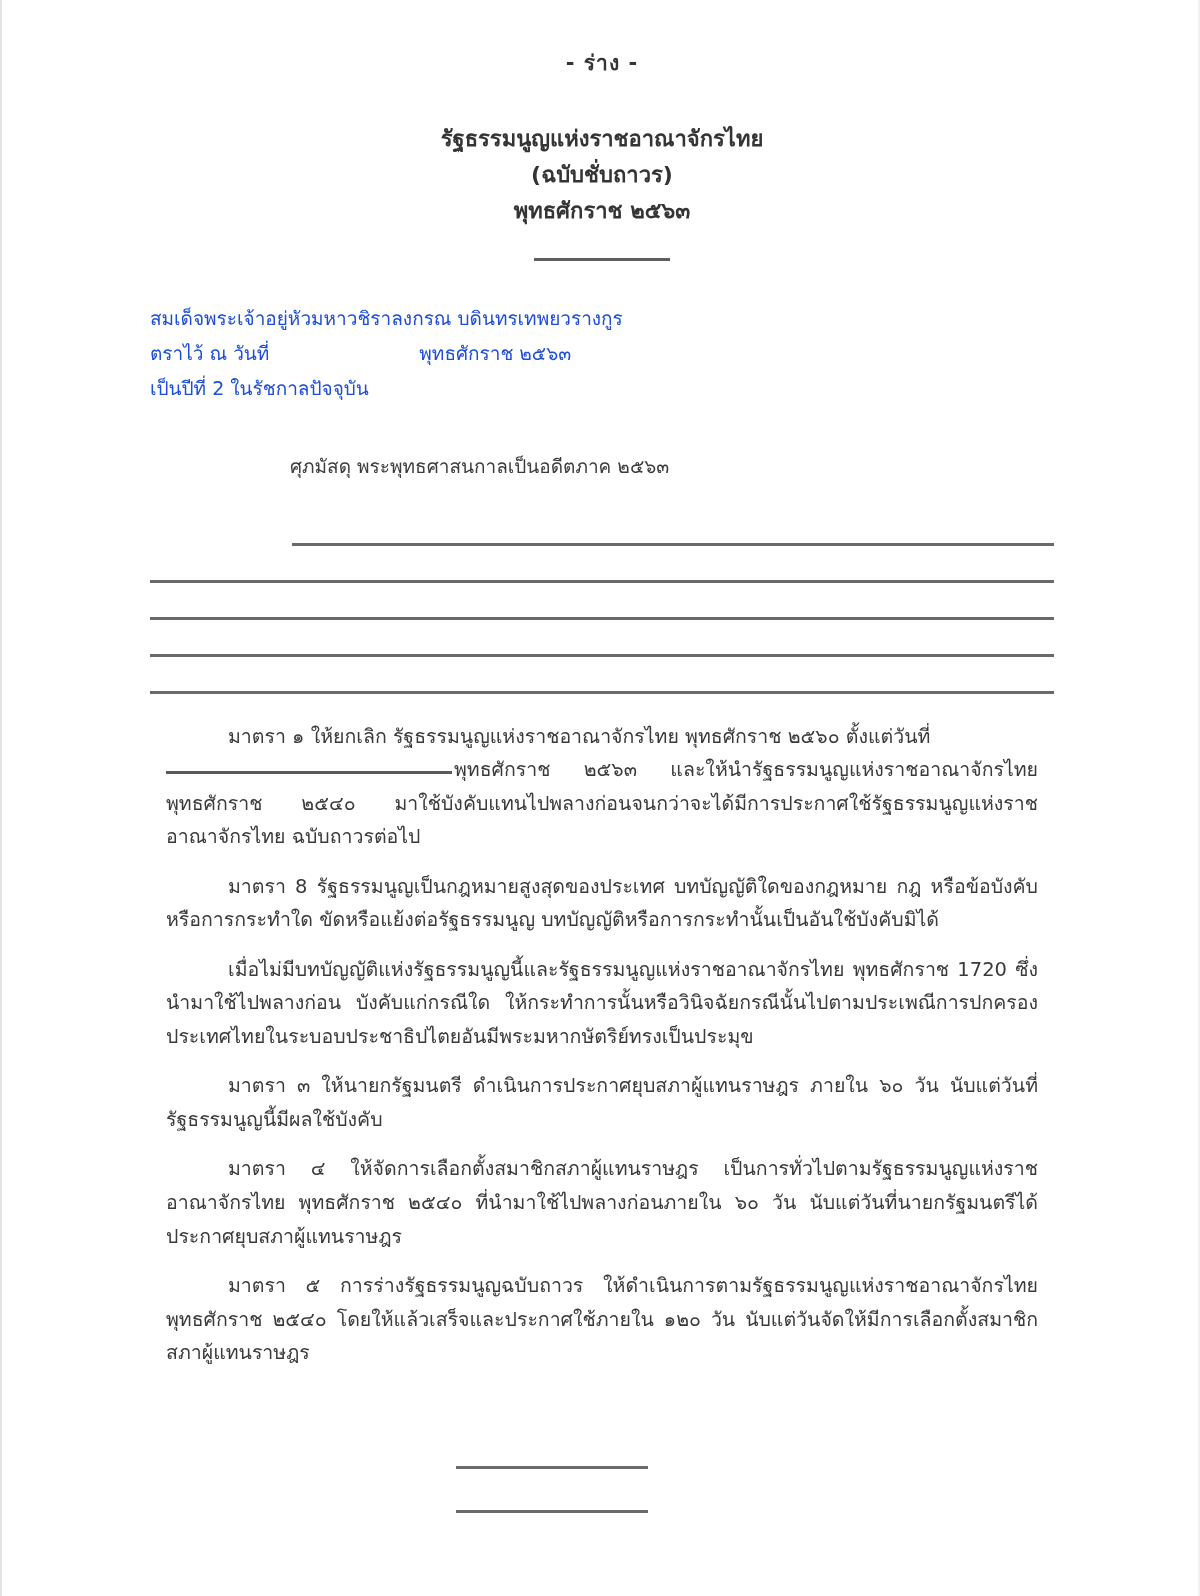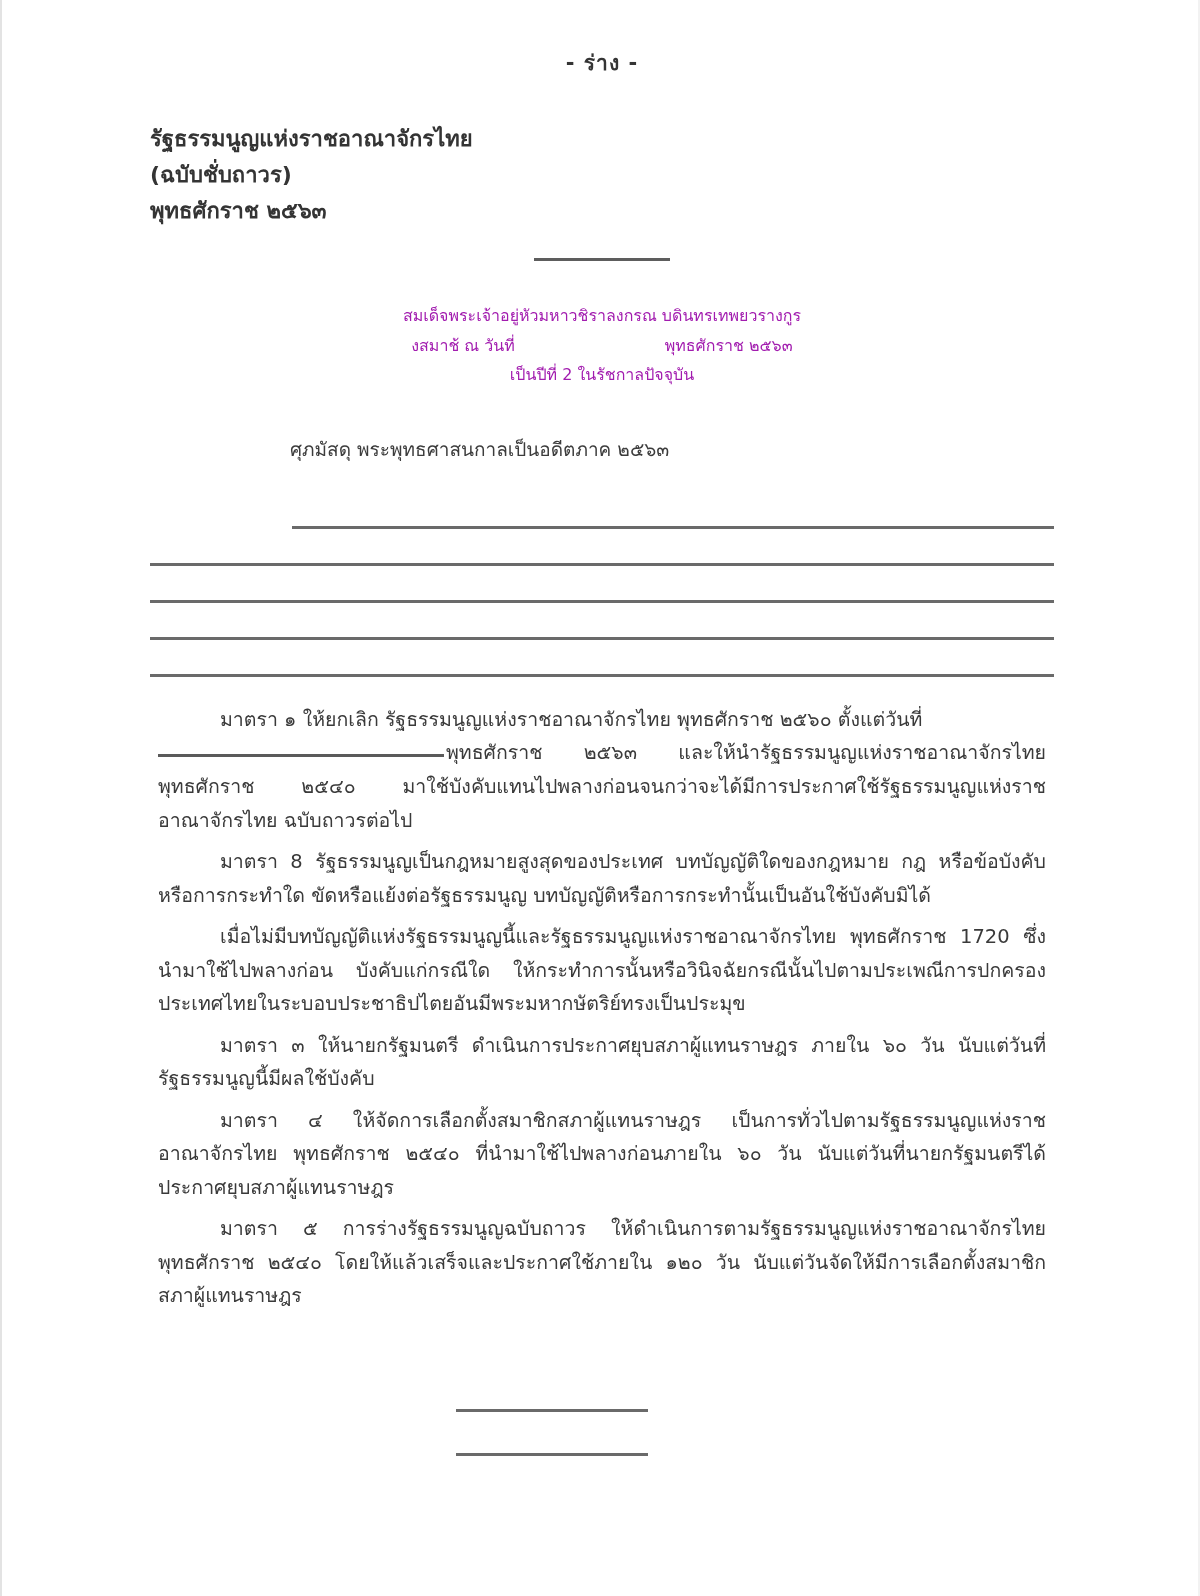--- a/index.html
+++ b/index.html
@@ -33,44 +33,44 @@
   .draft-mark {
     text-align: center;
     font-size: 21px;
     font-weight: bold;
     letter-spacing: 1px;
     margin-top: 50px;
     line-height: 1.3;
     color: #353535;
   }
   .title-block {
+    text-align: center;
     margin-top: 44px;
     font-size: 22px;
     font-weight: bold;
     line-height: 1.62;
     color: #343434;
   }
   .title-rule-wrap {
     display: flex;
     justify-content: center;
     margin-top: 30px;
   }
   .title-rule {
     width: 136px;
     height: 3px;
     background: #5d5d5d;
   }
 
   
   .preamble {
-    text-align: center;
     margin-top: 40px;
-    font-size: 16px;
+    font-size: 19px;
     line-height: 1.85;
-    color: #a21caf;
+    color: #1d4ed8;
   }
   .preamble .seal-line {
     display: block;
   }
   .date-gap {
     display: inline-block;
     width: 150px;
   }
 
   
@@ -102,21 +102,21 @@
 
   
   .body-text {
     margin-top: 26px;
     font-size: 19.5px;
     line-height: 1.72;
     color: #3a3a3a;
     text-align: justify;
   }
   .section {
-    margin: 8px;
+    margin: 16px;
     text-indent: 62px;
   }
   .inline-blank {
     display: inline-block;
     width: 286px;
     border-bottom: 3px solid #5a5a5a;
     vertical-align: 2px;
     margin-right: 2px;
   }
 
@@ -150,21 +150,21 @@
       <div>พุทธศักราช ๒๕๖๓</div>
     </div>
 
     <div class="title-rule-wrap">
       <div class="title-rule"></div>
     </div>
 
     <div class="preamble">
       <span class="seal-line">สมเด็จพระเจ้าอยู่หัวมหาวชิราลงกรณ บดินทรเทพยวรางกูร</span>
       <span class="seal-line">
-        <span>งสมาช้ ณ วันที่</span><span class="date-gap"></span><span>พุทธศักราช ๒๕๖๓</span>
+        <span>ตราไว้ ณ วันที่</span><span class="date-gap"></span><span>พุทธศักราช ๒๕๖๓</span>
       </span>
       <span class="seal-line">เป็นปีที่ 2 ในรัชกาลปัจจุบัน</span>
     </div>
 
     <div class="era-line">ศุภมัสดุ พระพุทธศาสนกาลเป็นอดีตภาค ๒๕๖๓</div>
 
     <div class="blank-rules">
       <div class="rule-row indented">
         <div class="rule-spacer"></div>
         <div class="rule"></div>

